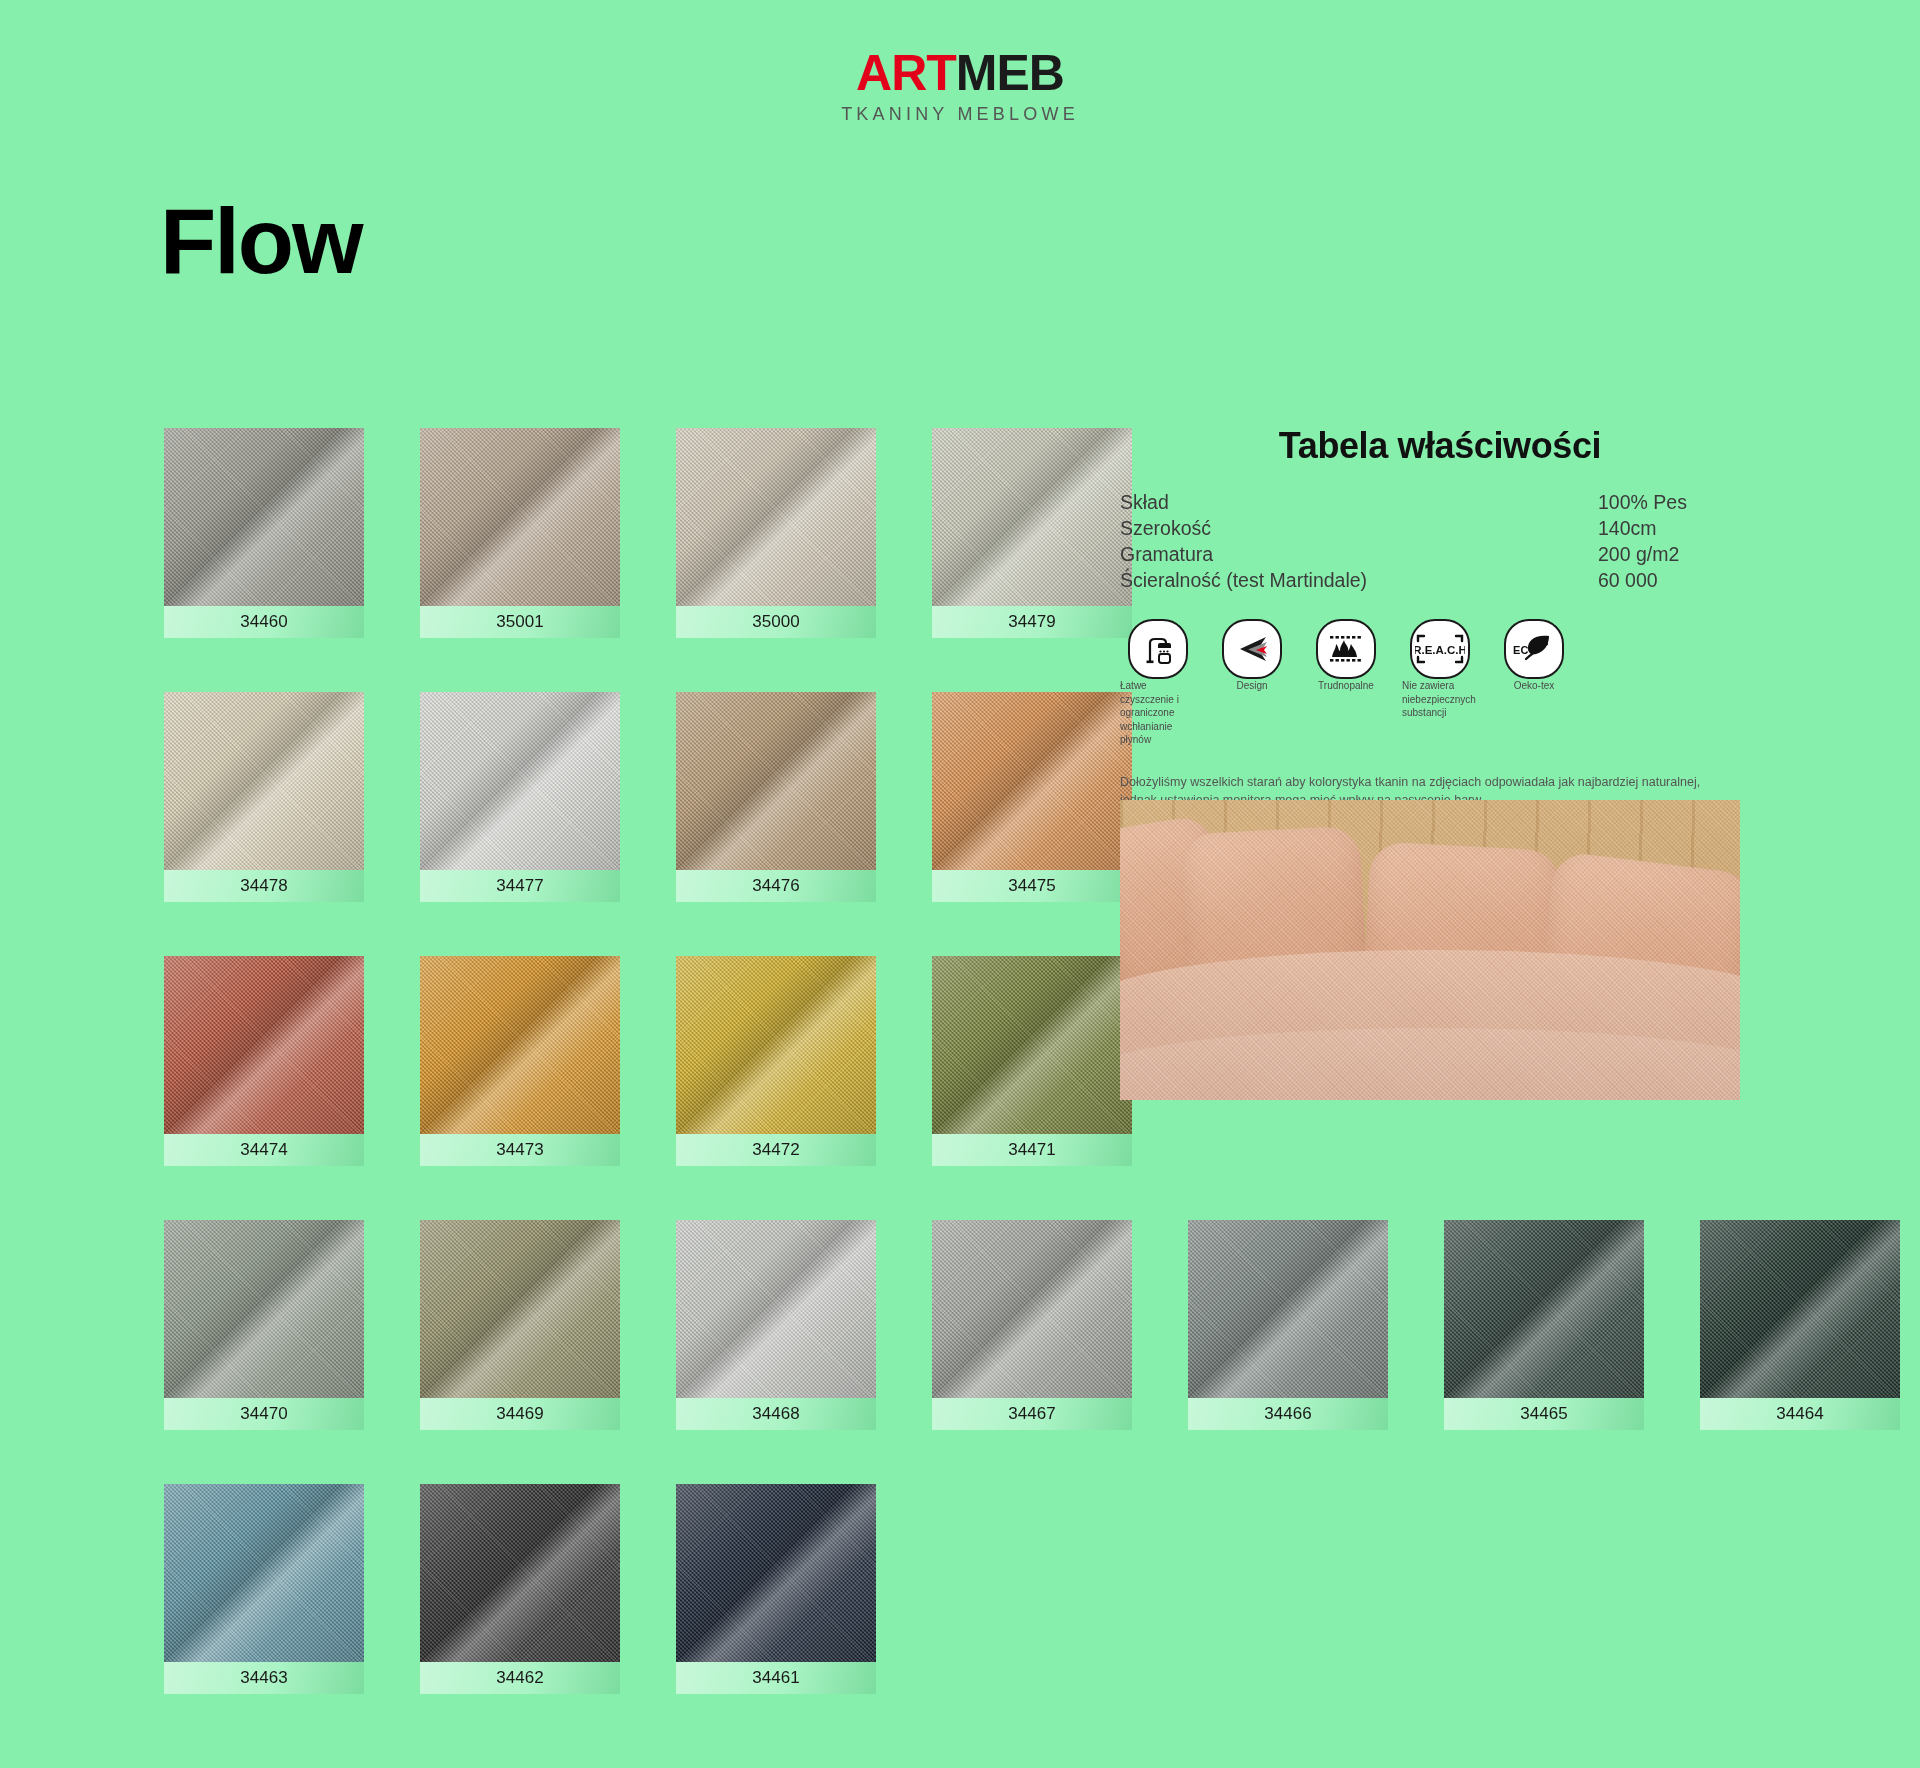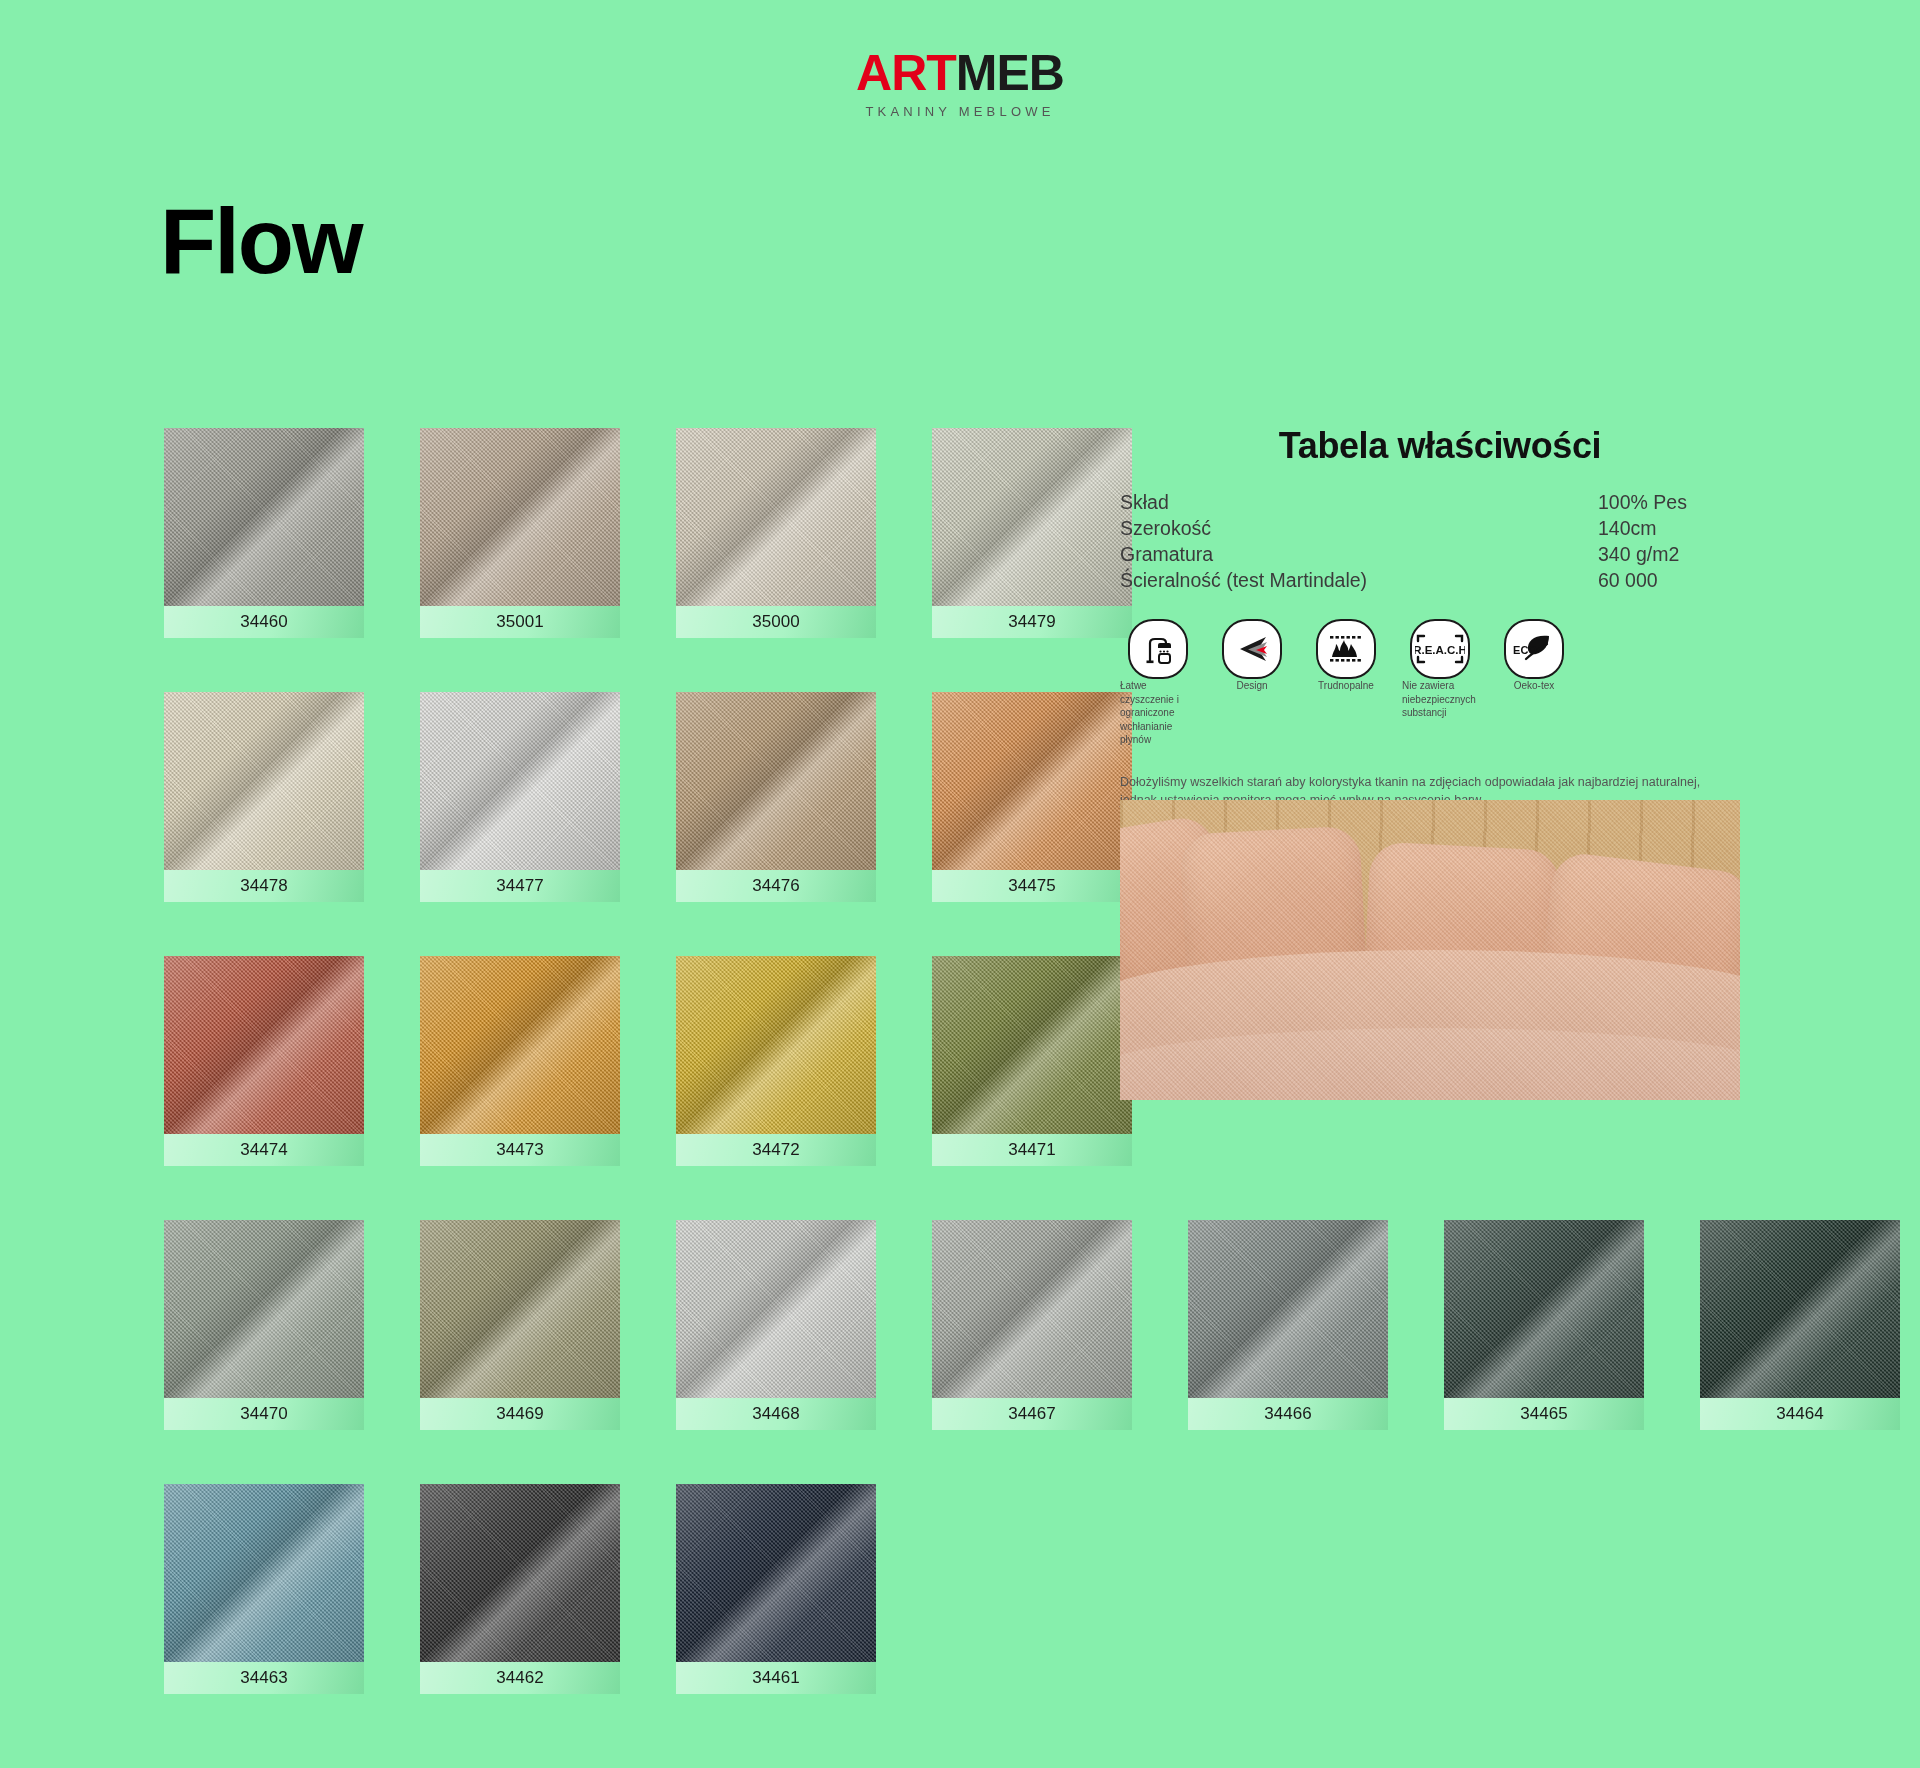--- a/index.html
+++ b/index.html
@@ -17,21 +17,21 @@
   .logo-wrap {
     position: absolute;
     left: 0; right: 0; top: 48px;
     display: flex; flex-direction: column; align-items: center;
   }
   .logo-main { font-size: 50px; font-weight: 700; letter-spacing: -1px; line-height: 1; }
   .logo-art { color: #e2001a; }
   .logo-meb { color: #1b1b1b; }
   .logo-sub {
     margin-top: 6px;
-    font-size: 13px;
+    font-size: 18px;
     letter-spacing: 4.2px;
     color: #555;
     text-align: center;
   }
 
   
   .title {
     position: absolute;
     left: 160px; top: 195px;
     font-size: 92px;
@@ -317,21 +317,21 @@
           <tr>
         <td>Skład</td>
         <td class="val">100% Pes</td>
       </tr>
       <tr>
         <td>Szerokość</td>
         <td class="val">140cm</td>
       </tr>
       <tr>
         <td>Gramatura</td>
-        <td class="val">340 g/m2</td>
+        <td class="val">200 g/m2</td>
       </tr>
       <tr>
         <td>Ścieralność (test Martindale)</td>
         <td class="val">60 000</td>
       </tr>
     </tbody>
       </table>
 
     <div class="icons-row">
 

